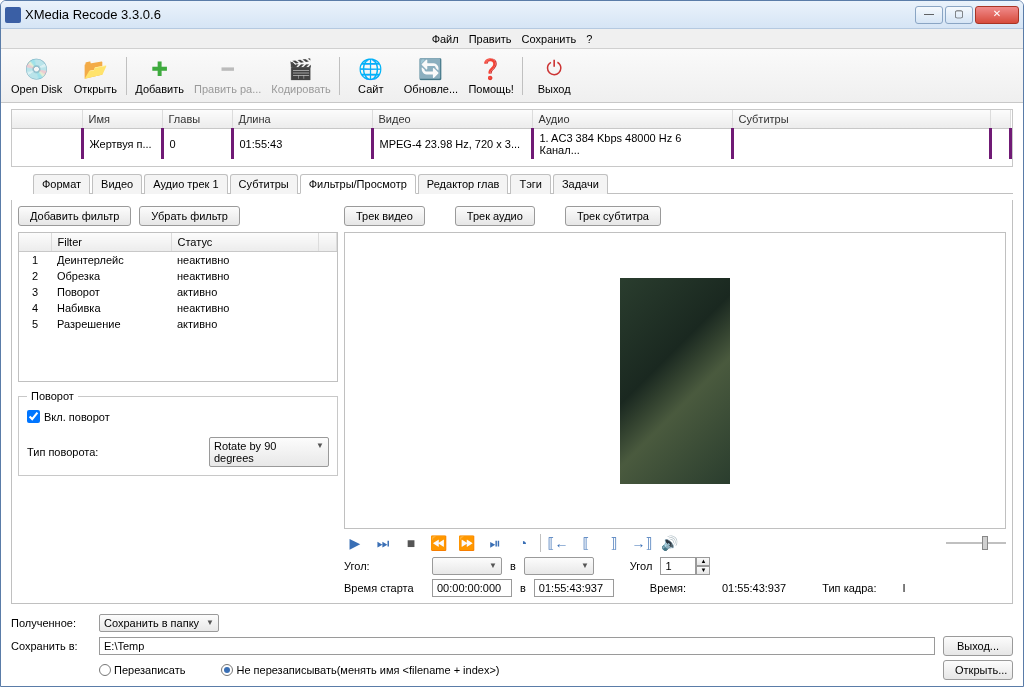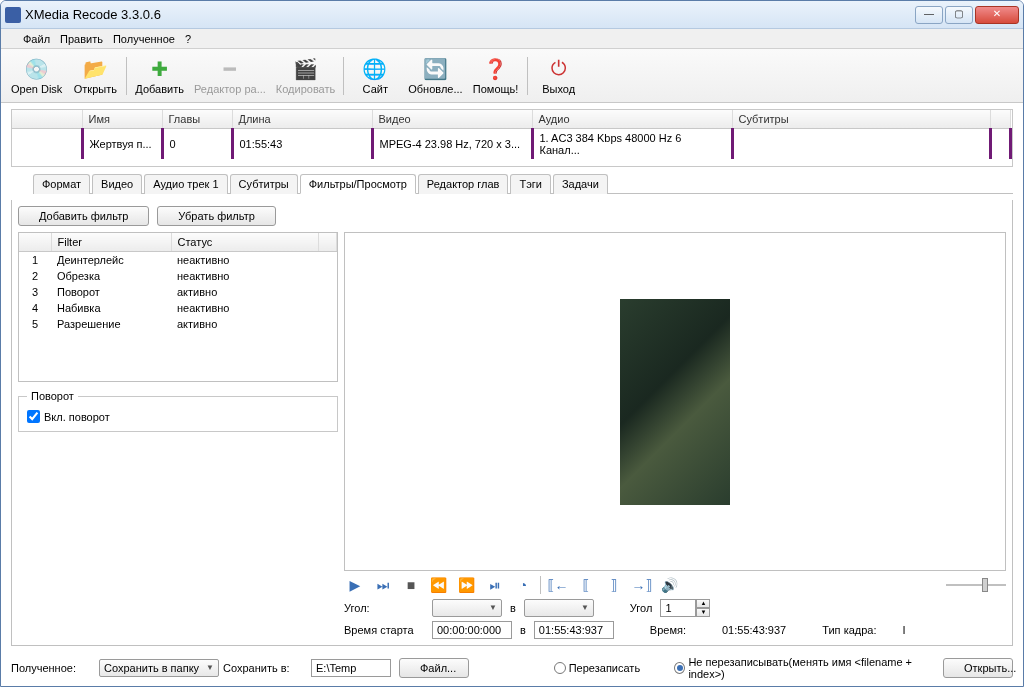--- a/index.html
+++ b/index.html
@@ -4,37 +4,37 @@
 <style>
 * { box-sizing: border-box; margin: 0; padding: 0; font-family: Tahoma, Arial, sans-serif; font-size: 11px; }
 body { background: #fff; }
 .window { width: 1024px; height: 687px; border: 1px solid #5a7ca8; border-radius: 6px 6px 0 0; overflow: hidden; display: flex; flex-direction: column; background: #fff; }
 .titlebar { height: 28px; background: linear-gradient(to bottom, #eaf2fb, #d6e5f5); display: flex; align-items: center; padding: 0 4px; border-bottom: 1px solid #b5c9e0; }
 .titlebar .icon { width: 16px; height: 16px; background: #3a5fa5; margin-right: 4px; border-radius: 2px; }
 .titlebar .title { flex: 1; color: #000; font-size: 13px; }
 .winbtns { display: flex; gap: 2px; }
 .winbtn { width: 28px; height: 18px; border: 1px solid #8aa5c4; border-radius: 3px; background: linear-gradient(to bottom,#f5f9fd,#d6e5f5); text-align: center; line-height: 14px; font-size: 10px; color: #333; }
 .winbtn.close { background: linear-gradient(to bottom,#f08b8b,#d74b3c); border-color: #a83424; color: #fff; width: 44px; }
-.menubar { height: 20px; background: #f0f0f0; border-bottom: 1px solid #d0d0d0; display: flex; align-items: center; padding: 0 22px; gap: 10px; }
+.menubar { height: 20px; background: #f0f0f0; border-bottom: 1px solid #d0d0d0; display: flex; align-items: center; padding: 0 6px; gap: 10px; justify-content: center; }
 .menubar span { color: #000; cursor: default; }
 .toolbar { height: 54px; background: linear-gradient(to bottom,#fafafa,#efefef); border-bottom: 1px solid #c8c8c8; display: flex; align-items: center; padding: 3px 6px; gap: 2px; }
 .tbtn { display: flex; flex-direction: column; align-items: center; justify-content: center; min-width: 54px; height: 46px; padding: 2px 4px; cursor: default; font-size: 11px; color: #000; }
 .tbtn.disabled { color: #9a9a9a; }
 .tbtn .ticon { width: 24px; height: 24px; margin-bottom: 2px; display: flex; align-items: center; justify-content: center; font-size: 20px; }
 .sep { width: 1px; height: 38px; background: #c0c0c0; margin: 0 2px; }
 .content { flex: 1; padding: 6px 10px 6px 10px; display: flex; flex-direction: column; gap: 6px; overflow: hidden; }
 .filegrid { border: 1px solid #c8c8c8; height: 58px; }
 .filegrid table { width: 100%; border-collapse: collapse; }
 .filegrid th { background: linear-gradient(to bottom,#fcfcfc,#ececec); border-right: 1px solid #dcdcdc; border-bottom: 1px solid #c8c8c8; text-align: left; padding: 3px 6px; font-weight: normal; color: #333; }
 .filegrid td { padding: 3px 6px; border-right: 3px solid #701a75; }
 .tabs { display: flex; border-bottom: 1px solid #c0c0c0; margin-left: 22px; }
 .tab { border: 1px solid #c0c0c0; border-bottom: none; padding: 3px 8px; background: #f4f4f4; margin-right: 2px; border-radius: 3px 3px 0 0; position: relative; top: 1px; }
 .tab.active { background: #fff; border-bottom: 1px solid #fff; }
 .tabpanel { border: 1px solid #c0c0c0; border-top: none; flex: 1; padding: 6px; display: flex; flex-direction: column; gap: 6px; }
-.button { border: 1px solid #9a9a9a; border-radius: 3px; padding: 3px 20px; background: linear-gradient(to bottom,#fcfcfc,#e6e6e6); cursor: default; display: inline-block; }
+.button { border: 1px solid #9a9a9a; border-radius: 3px; padding: 3px 11px; background: linear-gradient(to bottom,#fcfcfc,#e6e6e6); cursor: default; display: inline-block; }
 .row { display: flex; align-items: center; gap: 6px; }
 .splitarea { display: flex; gap: 6px; flex: 1; }
 .leftcol { width: 320px; display: flex; flex-direction: column; gap: 8px; }
 .rightcol { flex: 1; display: flex; flex-direction: column; gap: 4px; }
 .filtergrid { border: 1px solid #c0c0c0; height: 150px; background: #fff; }
 .filtergrid table { width: 100%; border-collapse: collapse; }
 .filtergrid th { background: linear-gradient(to bottom,#fcfcfc,#ececec); border-right: 1px solid #dcdcdc; border-bottom: 1px solid #c8c8c8; text-align: left; padding: 3px 6px; font-weight: normal; }
 .filtergrid td { padding: 2px 6px; }
 fieldset { border: 1px solid #c8c8c8; padding: 8px; }
 fieldset legend { padding: 0 4px; }
@@ -52,21 +52,21 @@
 .tinyslider::before { content:""; position:absolute; left:0; right:0; top:50%; height:2px; background:#c0c0c0; transform:translateY(-50%); }
 .tinyslider .th { position:absolute; width:6px; height:14px; background:#d0d0d0; border:1px solid #888; top:0; left:60%; }
 .formrow { display: flex; align-items: center; gap: 8px; }
 .combo { border: 1px solid #9a9a9a; border-radius: 2px; padding: 2px 18px 2px 4px; background: linear-gradient(to bottom,#fcfcfc,#e8e8e8); position: relative; min-width: 70px; }
 .combo::after { content: "▼"; position: absolute; right: 4px; top: 3px; font-size: 8px; color: #555; }
 .textin { border: 1px solid #9a9a9a; padding: 2px 4px; background: #fff; min-width: 80px; }
 .spin { display: flex; }
 .spin .val { border: 1px solid #9a9a9a; padding: 2px 4px; width: 36px; }
 .spin .arr { width: 14px; display: flex; flex-direction: column; }
 .spin .arr span { flex:1; border: 1px solid #9a9a9a; font-size: 6px; text-align: center; background: linear-gradient(to bottom,#fafafa,#e6e6e6); }
-.bottom { padding: 4px 10px 6px 10px; display: flex; flex-direction: row; gap: 4px; }
+.bottom { padding: 4px 10px 6px 10px; display: flex; flex-direction: column; gap: 4px; }
 .radio { display: inline-flex; align-items: center; gap: 3px; }
 .radio .dot { width: 12px; height: 12px; border: 1px solid #777; border-radius: 50%; display: inline-flex; align-items: center; justify-content: center; }
 .radio.checked .dot::after { content:""; width:6px; height:6px; background:#3a6fb5; border-radius:50%; }
 </style>
 </head>
 <body>
 
 <div class="window">
   <div class="titlebar">
     <div class="icon"></div>
@@ -74,41 +74,41 @@
     <div class="winbtns">
       <div class="winbtn">—</div>
       <div class="winbtn">▢</div>
       <div class="winbtn close">✕</div>
     </div>
   </div>
 
   <div class="menubar">
     <span>Файл</span>
     <span>Править</span>
-    <span>Полученное</span>
+    <span>Сохранить</span>
     <span>?</span>
   </div>
 
   <div class="toolbar">
     <div class="tbtn">
         <div class="ticon">💿</div>
         <span>Open Disk</span>
       </div>
     <div class="tbtn">
         <div class="ticon">📂</div>
         <span>Открыть</span>
       </div>
     <div class="sep"></div>
     <div class="tbtn">
         <div class="ticon" style="color:#3eaa3e">✚</div>
         <span>Добавить</span>
       </div>
     <div class="tbtn disabled">
         <div class="ticon" style="color:#bbb">━</div>
-        <span>Редактор ра...</span>
+        <span>Править ра...</span>
       </div>
     <div class="tbtn disabled">
         <div class="ticon">🎬</div>
         <span>Кодировать</span>
       </div>
     <div class="sep"></div>
     <div class="tbtn">
         <div class="ticon">🌐</div>
         <span>Сайт</span>
       </div>
@@ -165,20 +165,27 @@
       <div class="tab">Тэги</div>
       <div class="tab">Задачи</div>
     </div>
 
     <div class="tabpanel">
       <div class="row">
         <div class="row" style="width:320px;gap:8px">
           <span class="button">Добавить фильтр</span>
           <span class="button">Убрать фильтр</span>
         </div>
+        <div style="flex:1" class="row">
+          <span class="button">Трек видео</span>
+          <span style="width:18px"></span>
+          <span class="button">Трек аудио</span>
+          <span style="width:18px"></span>
+          <span class="button">Трек субтитра</span>
+        </div>
       </div>
 
       <div class="splitarea">
         <div class="leftcol">
           <div class="filtergrid">
             <table>
               <tbody>
                   <tr>
                 <th style="width:32px"></th>
                 <th style="width:120px">Filter</th>
@@ -219,20 +226,24 @@
                   </tr>
                 </tbody>
             </table>
           </div>
 
           <fieldset>
             <legend>Поворот</legend>
             <div class="checkbox">
               <input type="checkbox" checked="" style="">
               <span>Вкл. поворот</span>
+            </div>
+            <div class="formrow" style="margin-top:14px;justify-content:space-between">
+              <span>Тип поворота:</span>
+              <div class="combo" style="width:120px"><span>Rotate by 90 degrees</span></div>
             </div>
           </fieldset>
         </div>
 
         <div class="rightcol">
           <div class="previewarea">
             <div class="previewimg"></div>
           </div>
 
 
@@ -292,21 +303,21 @@
   </div>
 
   <div class="bottom">
     <div class="formrow">
       <span style="width:80px">Полученное:</span>
       <div class="combo" style="width:120px"><span>Сохранить в папку</span></div>
     </div>
     <div class="formrow">
       <span style="width:80px">Сохранить в:</span>
       <div class="textin" style="flex:1"><span>E:\Temp</span></div>
-      <span class="button" style="width:70px;text-align:center">Файл...</span>
+      <span class="button" style="width:70px;text-align:center">Выход...</span>
     </div>
     <div class="formrow">
       <span style="width:80px"></span>
       <label class="radio">
           <span class="dot"></span>
           <span>Перезаписать</span>
         </label>
       <span style="width:20px"></span>
       <label class="radio checked">
           <span class="dot"></span>

